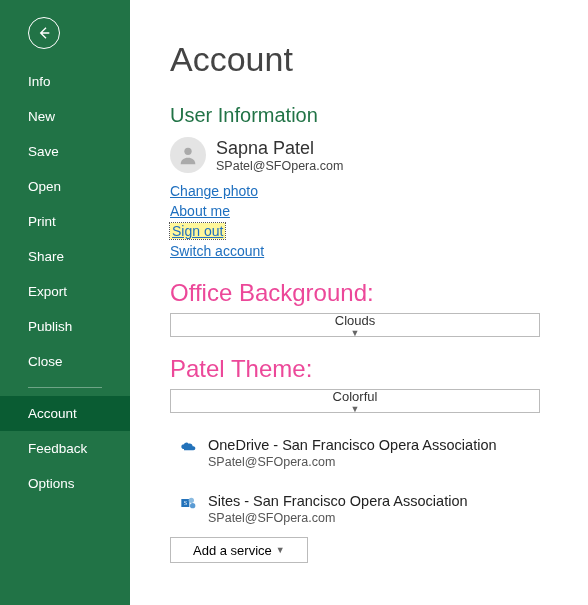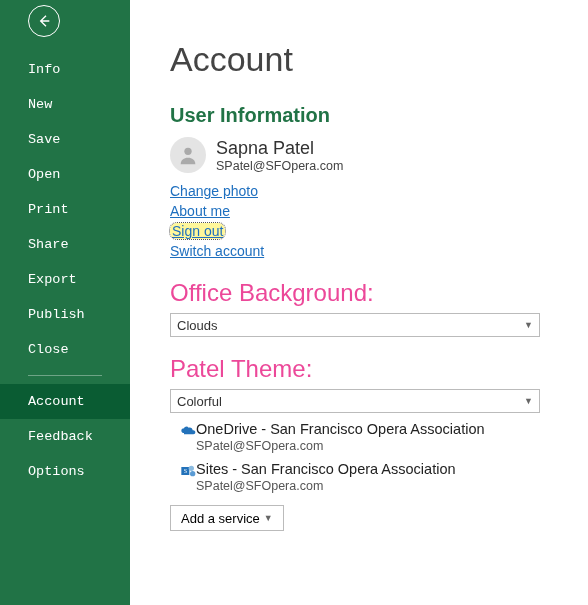--- a/index.html
+++ b/index.html
@@ -11,22 +11,21 @@
     display: flex;
     background: #f3f3f3;
     overflow: hidden;
   }
   .sidebar {
     width: 130px;
     background: #217346;
     color: #fff;
     display: flex;
     flex-direction: column;
-    padding-top: 0;
-    font-family: Liberation Mono, monospace;
+    padding-top: 12px;
   }
   .back-btn {
     width: 32px; height: 32px;
     border: 1.5px solid #fff;
     border-radius: 50%;
     margin: 5px 0 15px 28px;
     display: flex; align-items: center; justify-content: center;
     cursor: pointer;
   }
   .back-btn svg { width: 16px; height: 16px; fill: none; stroke: #fff; stroke-width: 2; }
@@ -50,21 +49,21 @@
   }
   .page-title {
     font-size: 34px;
     font-weight: 300;
     color: #444;
     margin-bottom: 25px;
     margin-top: 10px;
   }
   .section-title {
     font-size: 20px;
-    font-weight: 700;
+    font-weight: 400;
     color: #217346;
     margin-bottom: 10px;
   }
   .user-row { display: flex; align-items: center; gap: 10px; margin-bottom: 8px; }
   .avatar {
     width: 36px; height: 36px; border-radius: 50%;
     background: #e4e4e4;
     display: flex; align-items: center; justify-content: center;
   }
   .avatar svg { width: 22px; height: 22px; fill: #aaa; }
@@ -75,50 +74,50 @@
     text-decoration: underline;
     font-size: 14px;
     display: inline-block;
     margin: 2px 0;
     cursor: pointer;
   }
   .link-highlight {
     background: #fff79a;
     outline: 1px dotted #555;
     padding: 0 2px;
-    border-radius: 7px;
   }
   .subsection-title {
     font-size: 24px;
     color: #ec4899;
     margin-top: 18px;
     margin-bottom: 6px;
   }
   .dropdown {
     width: 370px;
     height: 24px;
     border: 1px solid #bbb;
     background: #fff;
-    display: flex; align-items: center; justify-content: space-between;
+    display: flex; align-items: center; justify-content: center;
     padding: 0 6px;
     font-size: 13px;
     cursor: pointer;
+    flex-direction: column;
   }
   .dropdown .arrow { font-size: 9px; color: #666; }
-  .svc-row { display: flex; margin-top: 8px; }
+  .svc-row { display: flex; gap: 12px; margin-top: 24px; }
   .svc-icon { width: 16px; height: 16px; flex-shrink: 0; margin-top: 2px; margin-left: 10px; }
   .svc-icon svg { width: 16px; height: 16px; }
   .svc-title { font-size: 14.5px; color: #222; }
   .svc-email { font-size: 12.5px; color: #555; margin-top: 2px; }
   .add-svc-btn {
     margin-top: 12px;
     border: 1px solid #bbb;
     background: #fff;
     height: 26px;
-    padding: 0 10px;
+    padding: 0 22px;
     font-size: 13px;
     display: inline-flex; align-items: center; gap: 4px;
     cursor: pointer;
   }
   .add-svc-btn .arrow { font-size: 9px; color: #666; }
 </style>
 </head>
 <body>
 
 <div class="sidebar">

